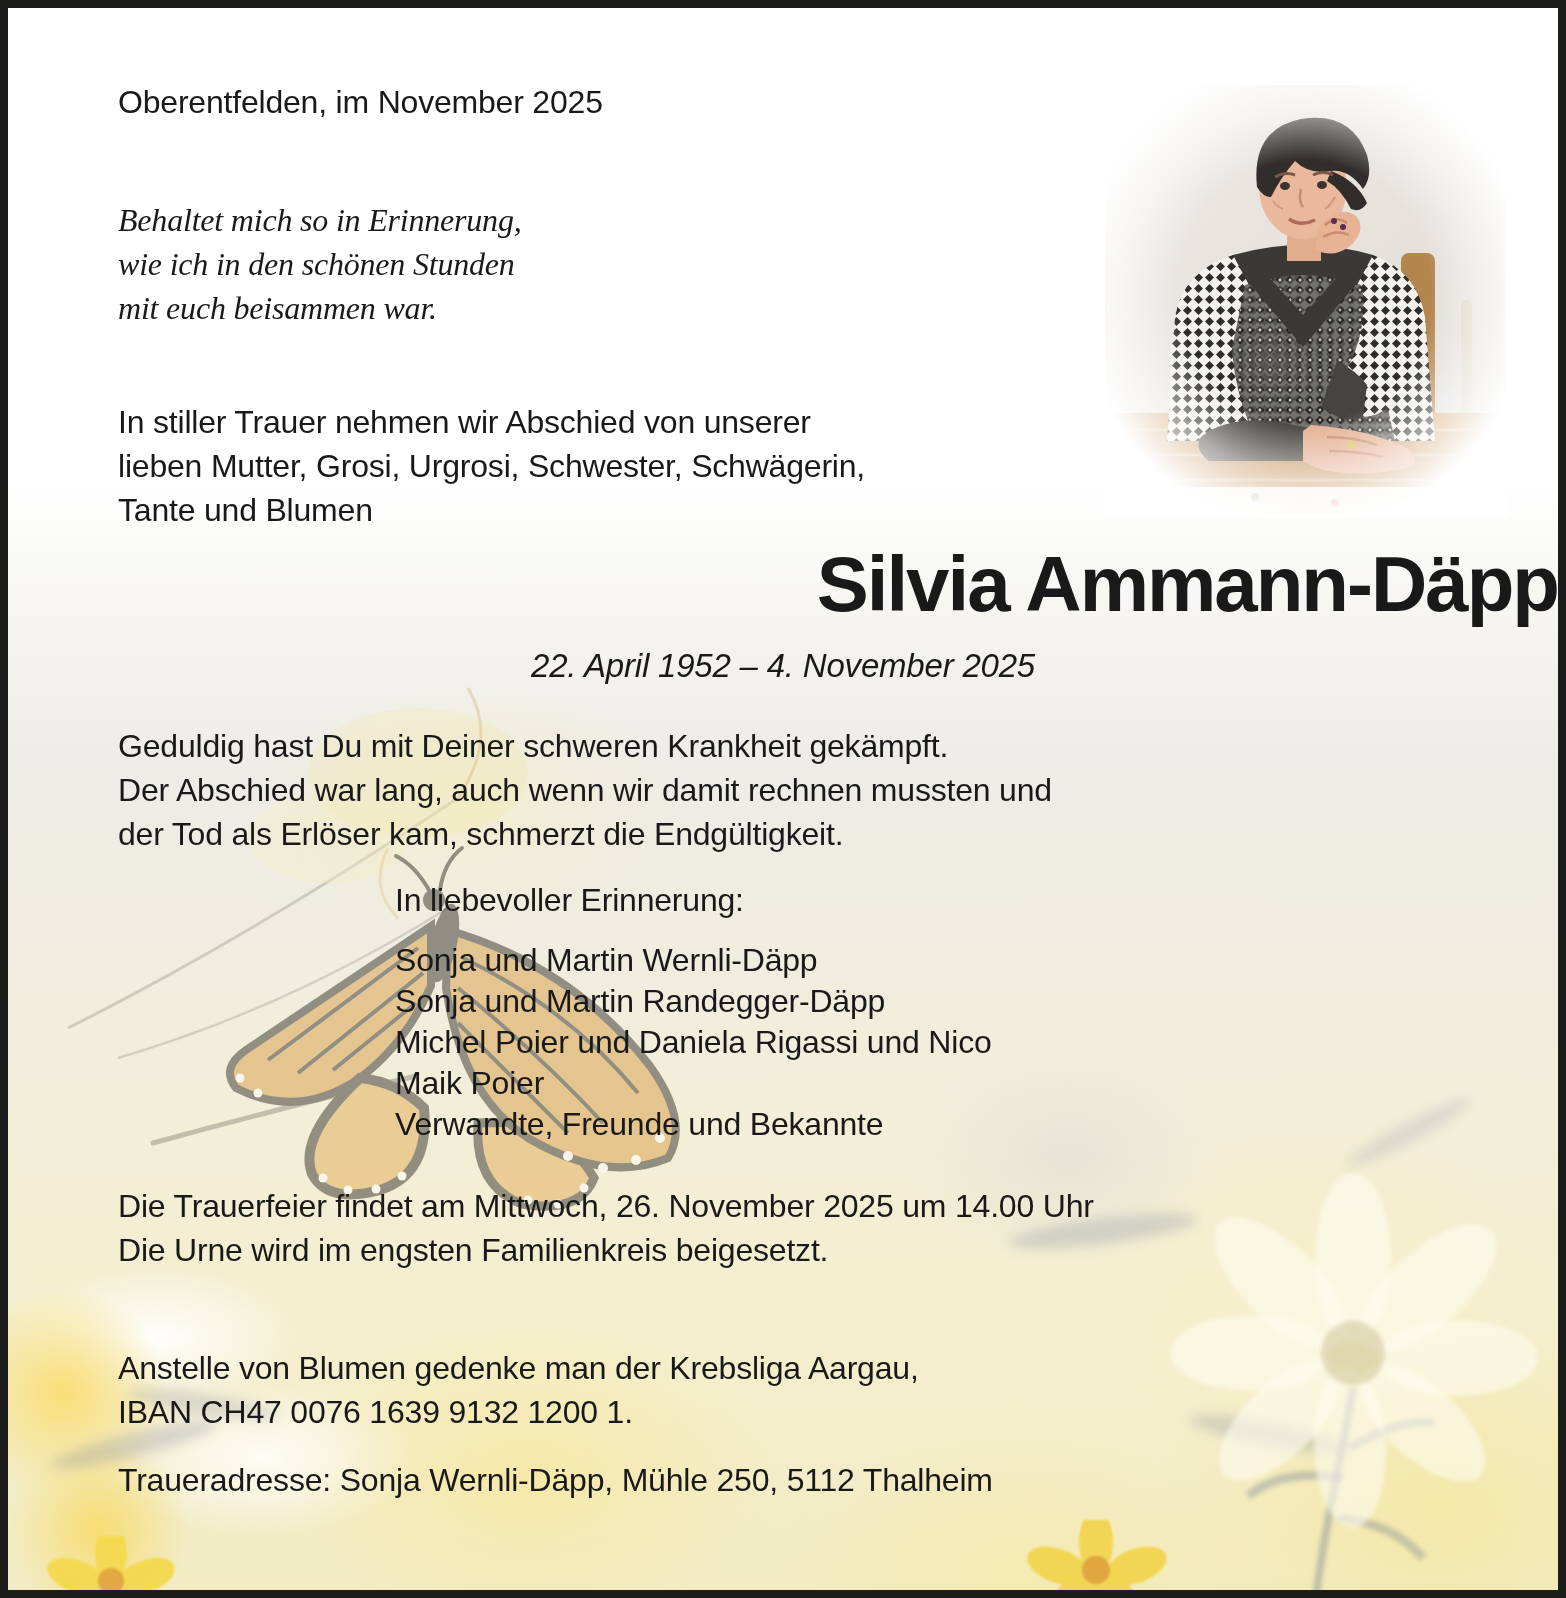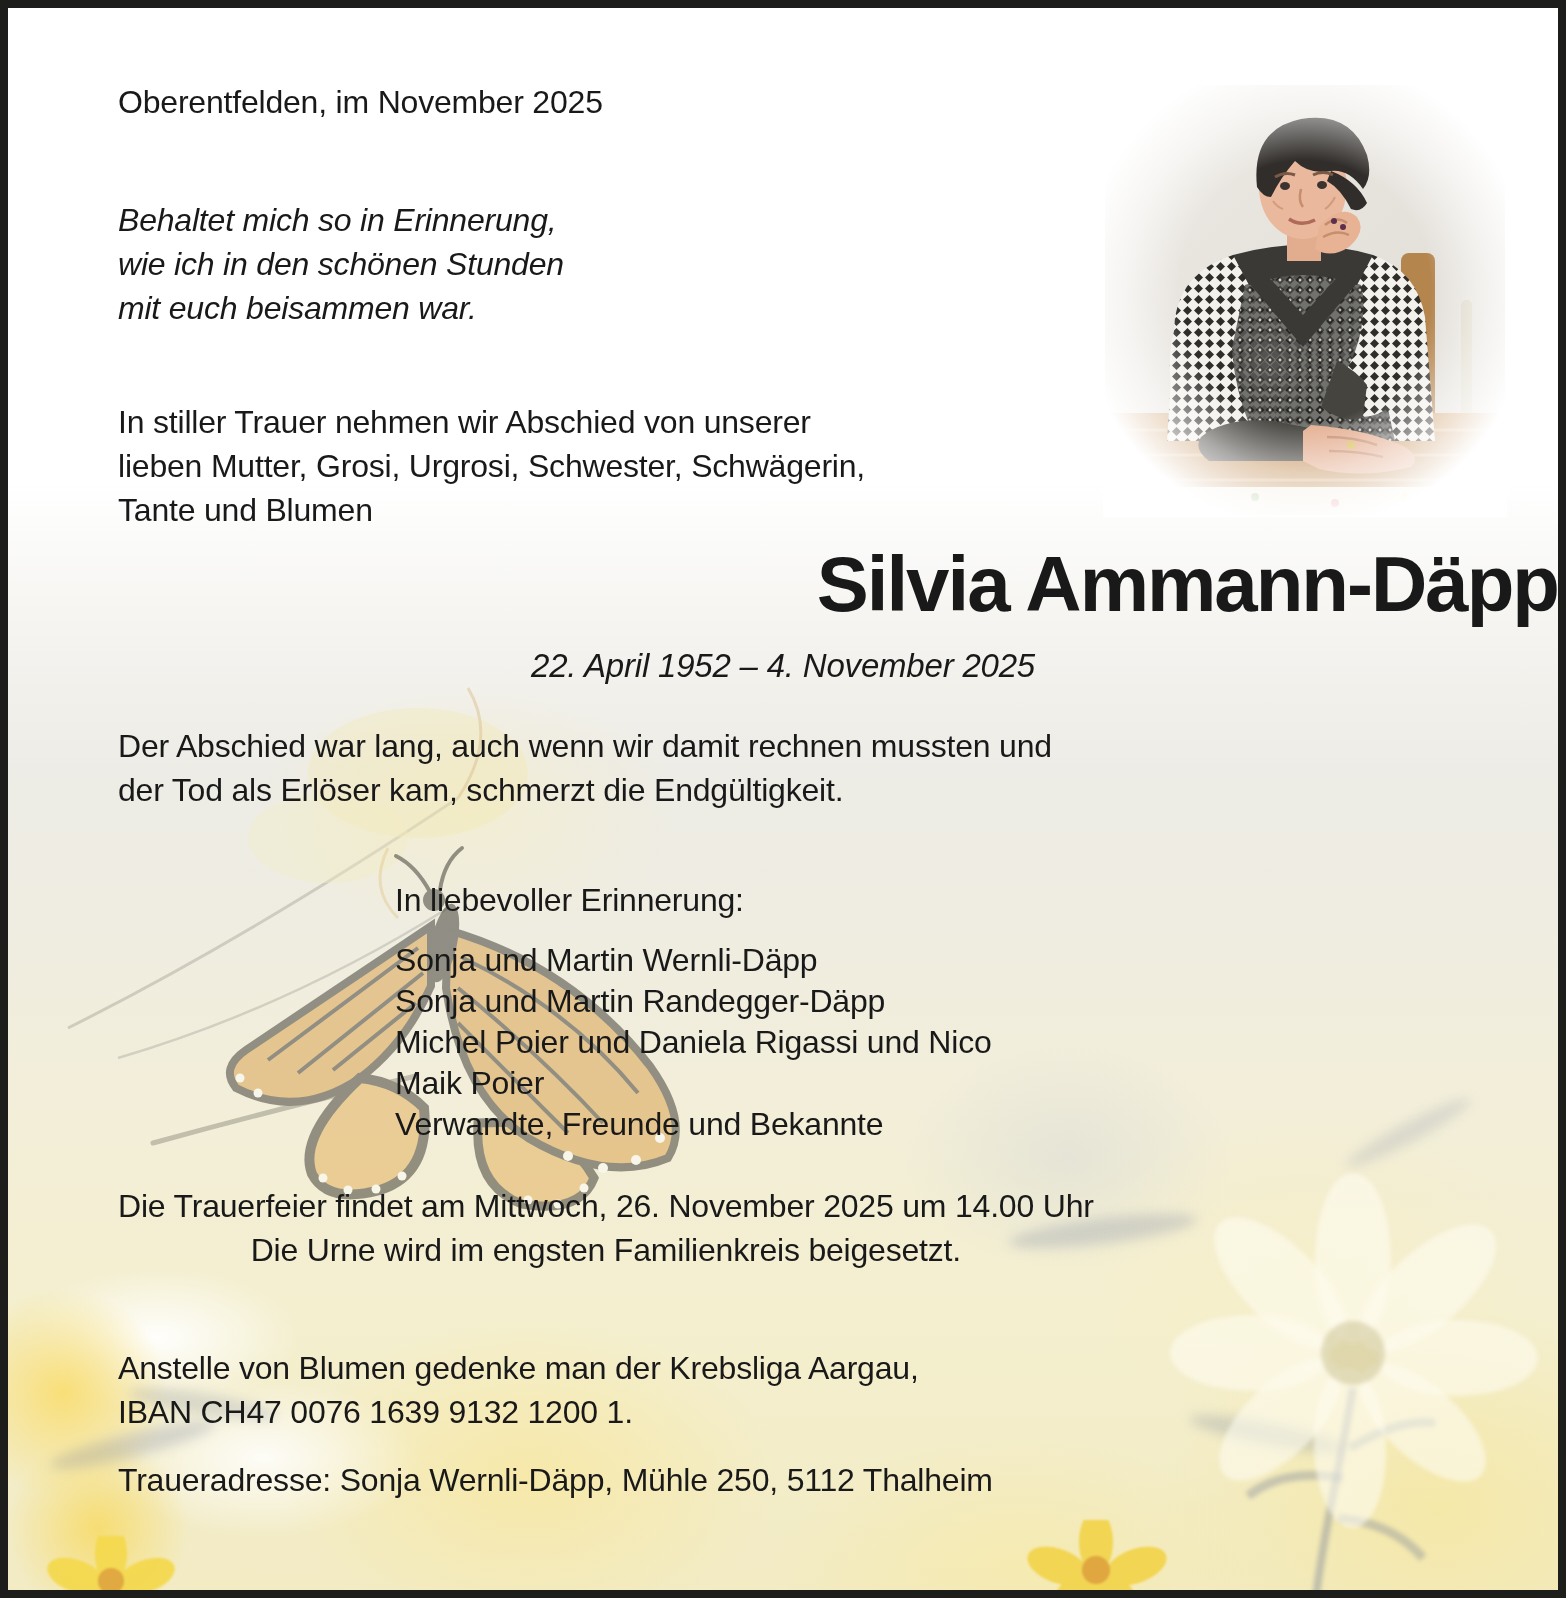--- a/index.html
+++ b/index.html
@@ -220,58 +220,59 @@
       <path d="M196 104 Q193 116 198 122" stroke="#c68d6e" stroke-width="2.5" fill="none"></path>
       <path d="M184 134 Q196 142 210 135" stroke="#b06a5a" stroke-width="3.5" fill="none"></path>
       <path d="M168 116 Q172 122 178 124 M230 112 Q226 120 220 124" stroke="#d39a7d" stroke-width="2" fill="none"></path>
     </svg>
   </div>
 
   <div class="txt" style="left:110px;top:72px;">
     <span class="ln">Oberentfelden, im November 2025</span>
   </div>
 
-  <div class="txt italic" style="left:110px;top:190px;">
+  <div class="txt italic" style="left:110px;top:190px;font-family:Liberation Serif, serif;">
     <span class="ln">Behaltet mich so in Erinnerung,</span>
     <span class="ln">wie ich in den schönen Stunden</span>
     <span class="ln">mit euch beisammen war.</span>
   </div>
 
   <div class="txt" style="left:110px;top:392px;">
     <span class="ln">In stiller Trauer nehmen wir Abschied von unserer</span>
     <span class="ln">lieben Mutter, Grosi, Urgrosi, Schwester, Schwägerin,</span>
     <span class="ln">Tante und Blumen</span>
   </div>
 
   <div class="txt center-band deceased" style="top:536px;">
     <span class="ln">Silvia Ammann-Däpp</span>
   </div>
 
   <div class="txt center-band dates" style="top:636px;">
     <span class="ln">22. April 1952 – 4. November 2025</span>
   </div>
 
   <div class="txt" style="left:110px;top:716px;">
+    <span class="ln">Geduldig hast Du mit Deiner schweren Krankheit gekämpft.</span>
     <span class="ln">Der Abschied war lang, auch wenn wir damit rechnen mussten und</span>
     <span class="ln">der Tod als Erlöser kam, schmerzt die Endgültigkeit.</span>
   </div>
 
   <div class="txt" style="left:387px;top:870px;">
     <span class="ln">In liebevoller Erinnerung:</span>
   </div>
 
   <div class="txt tight" style="left:387px;top:932px;">
     <span class="ln">Sonja und Martin Wernli-Däpp</span>
     <span class="ln">Sonja und Martin Randegger-Däpp</span>
     <span class="ln">Michel Poier und Daniela Rigassi und Nico</span>
     <span class="ln">Maik Poier</span>
     <span class="ln">Verwandte, Freunde und Bekannte</span>
   </div>
 
-  <div class="txt" style="left:110px;top:1176px;text-align:center;">
+  <div class="txt" style="left:110px;top:1176px;">
     <span class="ln">Die Trauerfeier findet am Mittwoch, 26. November 2025 um 14.00 Uhr</span>
     <span class="ln">Die Urne wird im engsten Familienkreis beigesetzt.</span>
   </div>
 
   <div class="txt" style="left:110px;top:1338px;">
     <span class="ln">Anstelle von Blumen gedenke man der Krebsliga Aargau,</span>
     <span class="ln">IBAN CH47 0076 1639 9132 1200 1.</span>
   </div>
 
   <div class="txt" style="left:110px;top:1450px;">

